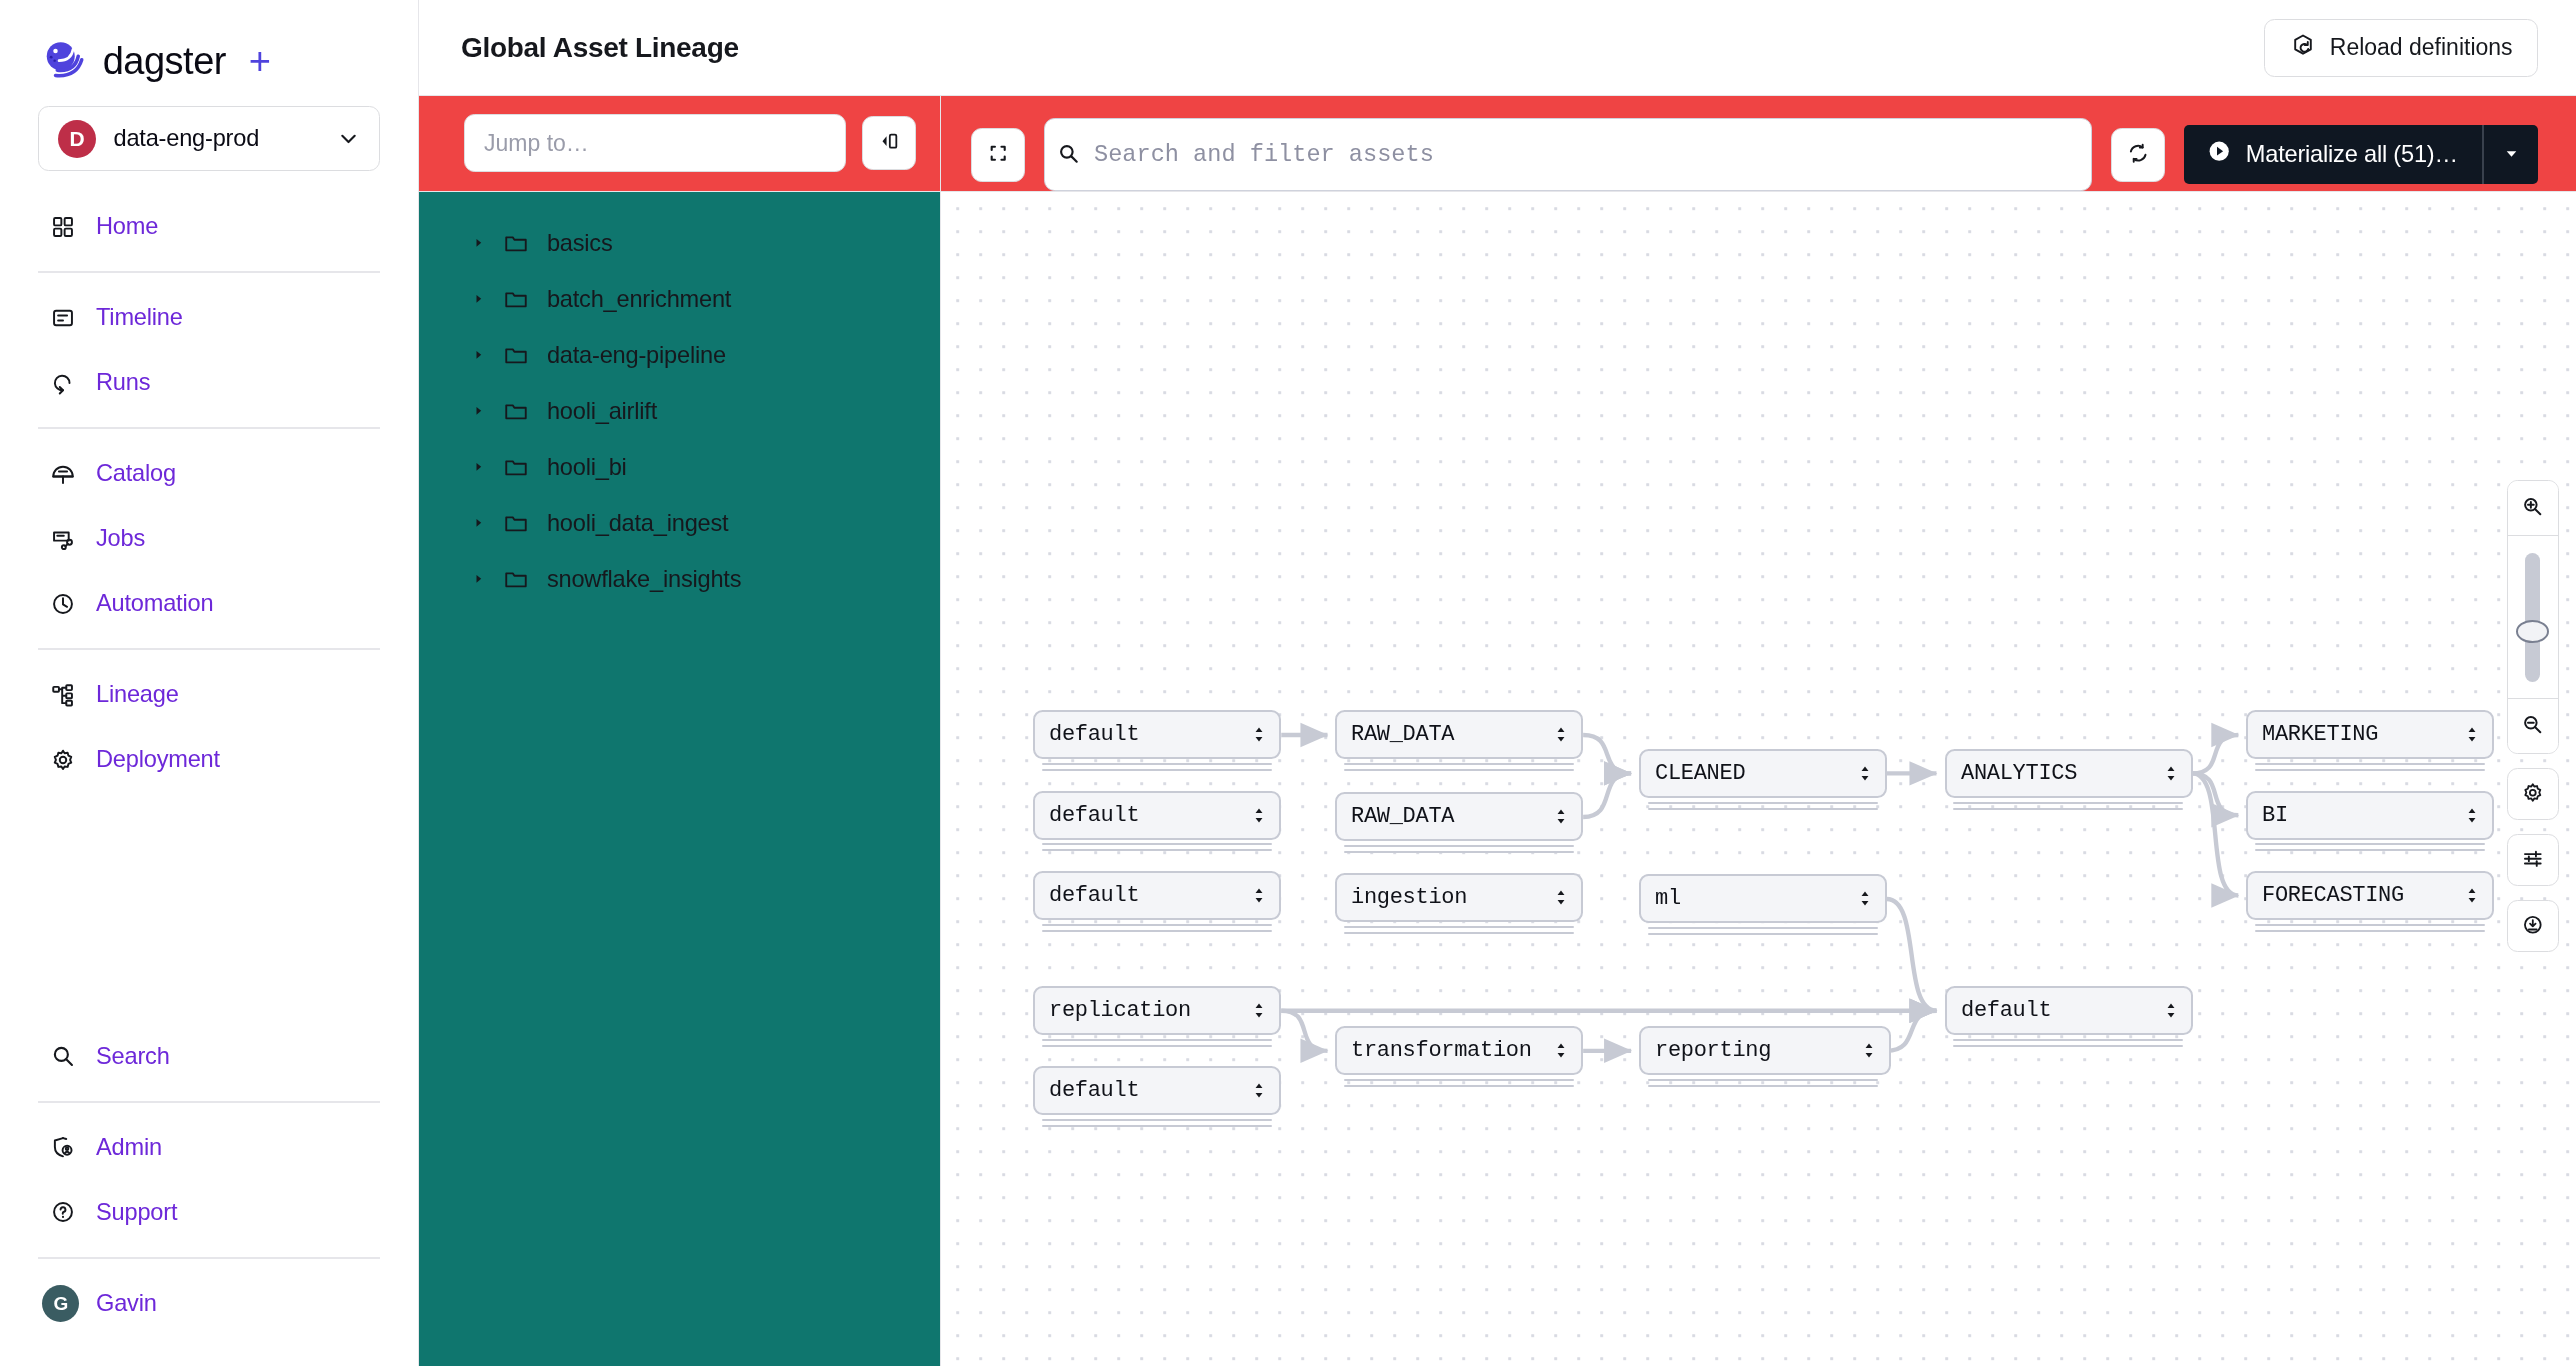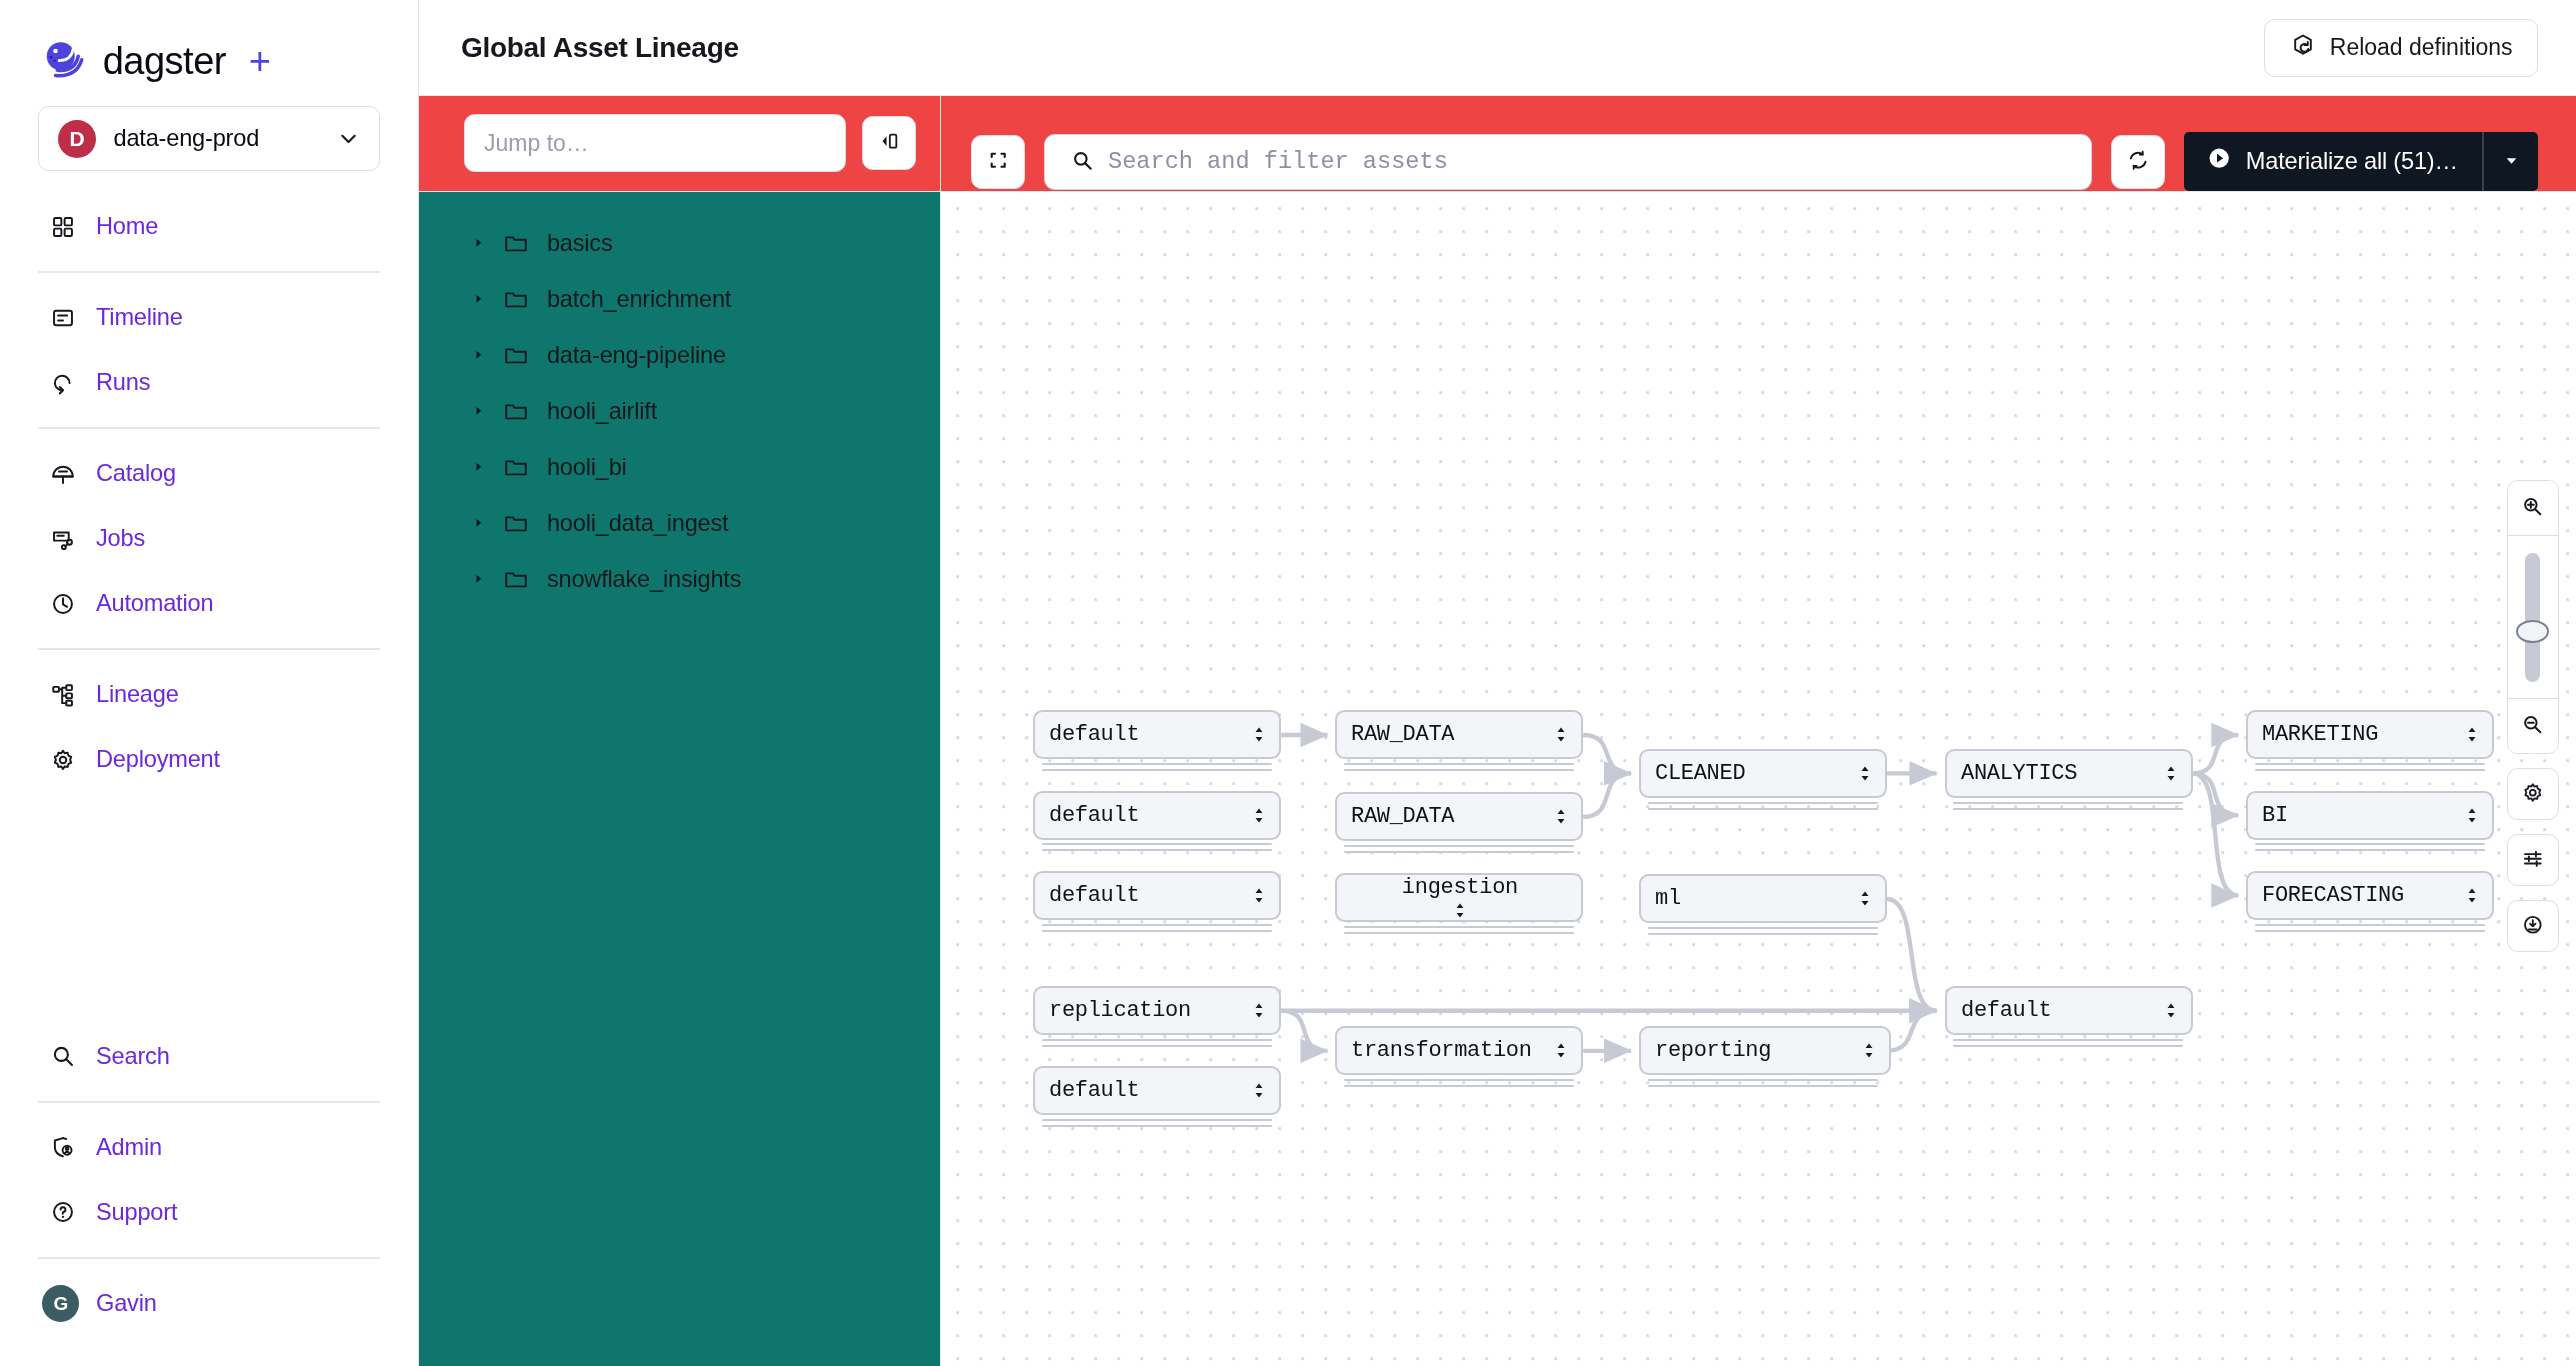--- a/index.html
+++ b/index.html
@@ -116,24 +116,24 @@
     width: 54px; height: 54px; flex: 0 0 54px;
     border: 1.7px solid #DCDDE0; border-radius: 10.5px;
     background: #fff; cursor: pointer;
     display: flex; align-items: center; justify-content: center;
   }
   .toolbar-right {
     flex: 1; display: flex; align-items: center; gap: 19px;
     padding: 0 38px 0 30px; min-width: 0;
   }
   .search-wrap {
-    flex: 1; height: 56px; min-width: 0;
+    flex: 1; height: 73px; min-width: 0;
     border: 1.7px solid #CFD2DC; border-radius: 10.5px;
     display: flex; align-items: center; gap: 14px;
-    padding: 0 26px; background: #fff;
+    padding: 0 12px; background: #fff;
   }
   .search-input {
     flex: 1; border: none; outline: none; background: transparent;
     font-family: "Liberation Mono", monospace;
     font-size: 23.6px; color: #16181D;
   }
   .search-input::placeholder { color: #8E90A2; }
   .materialize {
     display: flex; align-items: stretch;
     height: 59px; border-radius: 5px; overflow: hidden;
@@ -752,21 +752,21 @@
               <svg viewBox="0 0 16 22" width="14" height="19">
                 <path d="M8 3l4 5H4z" fill="#16181D"></path>
                 <path d="M8 19l-4-5h8z" fill="#16181D"></path>
               </svg>
             </span>
           </div>
           <div class="node-stack" style="left: 403px; top: 649px; width: 230px;">
             <i></i>
             <i></i>
           </div>
-          <div class="node" style="left: 394px; top: 681px; width: 248px; flex-direction: column;">
+          <div class="node" style="left: 394px; top: 681px; width: 248px;">
             <span class="node-label">ingestion</span>
             <span class="node-chev">
               <svg viewBox="0 0 16 22" width="14" height="19">
                 <path d="M8 3l4 5H4z" fill="#16181D"></path>
                 <path d="M8 19l-4-5h8z" fill="#16181D"></path>
               </svg>
             </span>
           </div>
           <div class="node-stack" style="left: 403px; top: 730px; width: 230px;">
             <i></i>

